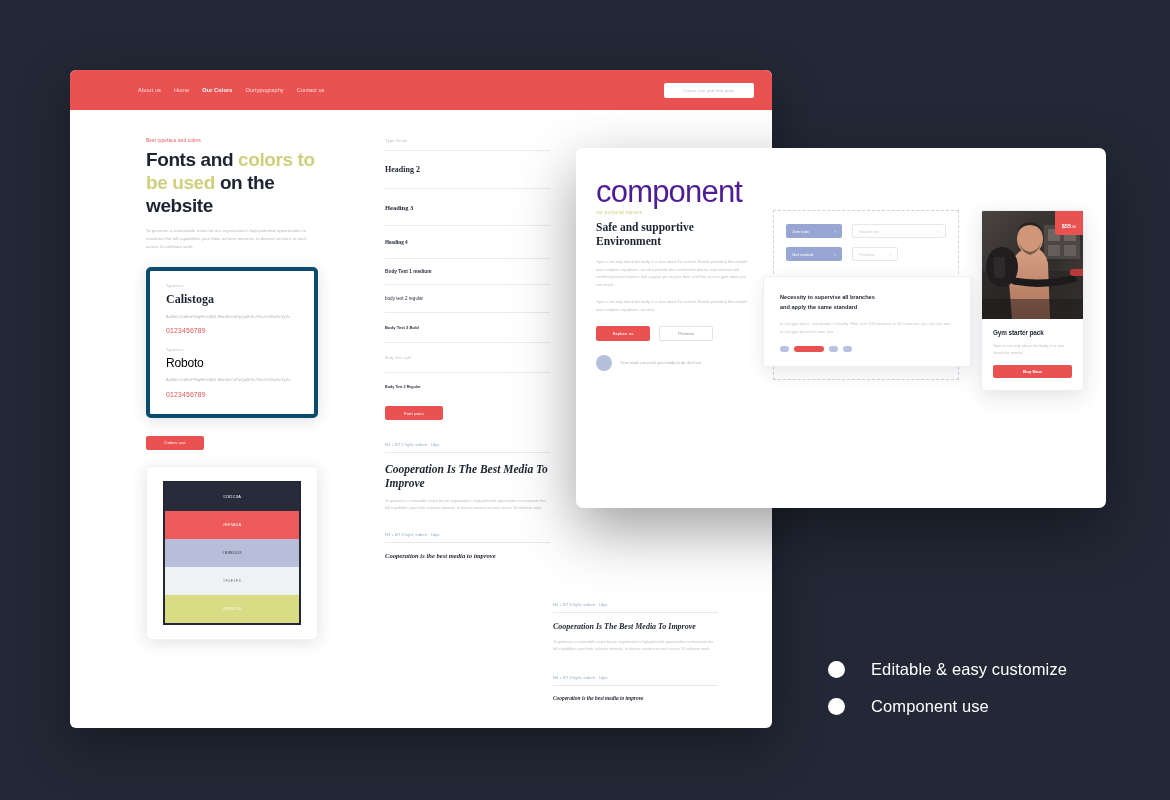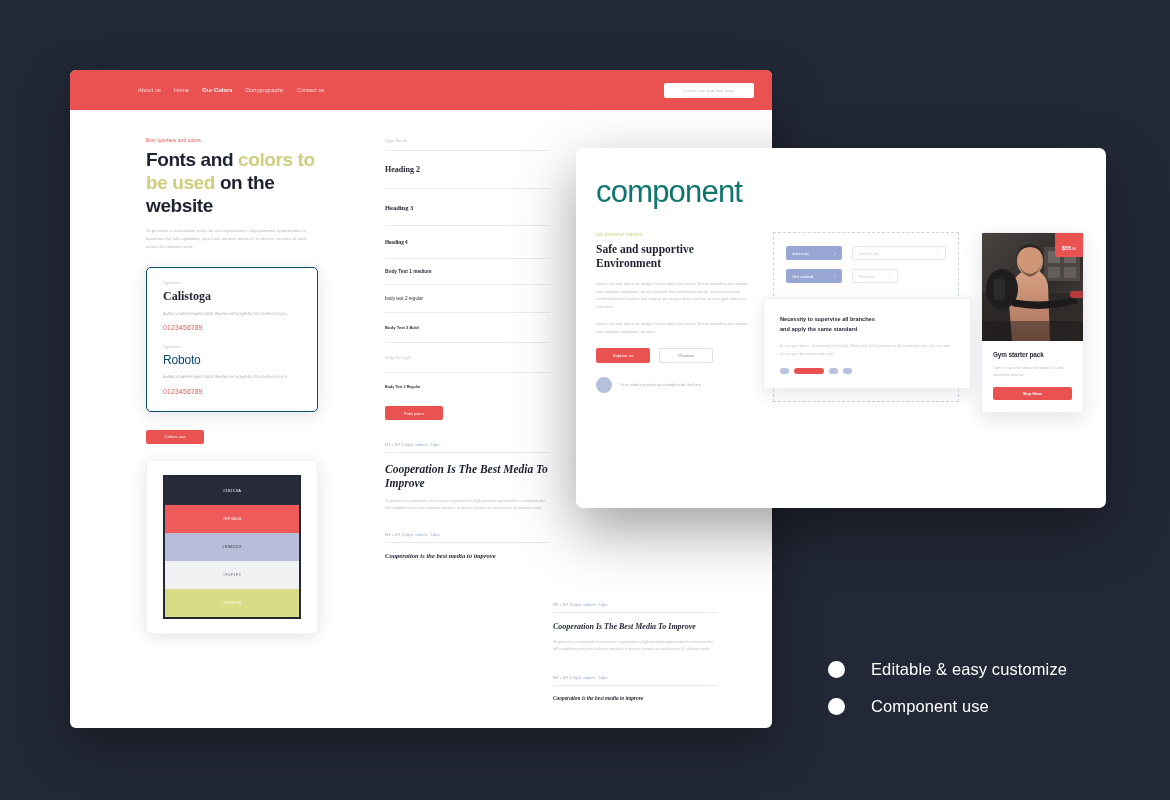--- a/index.html
+++ b/index.html
@@ -60,29 +60,29 @@
   .hero-title .hl { color: #cfcf7f; }
   .hero-sub {
     margin-top: 10px; font-size: 4.3px; line-height: 1.85;
     color: #b4b8c2;
   }
 
   
   .card {
     margin-top: 16px; background: #fff; border-radius: 5px;
     box-shadow: 0 3px 16px rgba(30,36,54,.13);
-    border: 1px solid #0c4a6e;
+    border: 4px solid #0c4a6e;
     padding: 13px 16px 16px;
   }
   .tf-label { font-size: 3.8px; color: #b7bbc5; letter-spacing: .3px; margin-bottom: 4px; }
   .tf-name-serif {
     font-family: "Liberation Serif", serif; font-weight: bold;
     font-size: 12px; color: #1d2330; margin-bottom: 6px;
   }
-  .tf-name-sans { font-size: 12px; color: #0c4a6e; margin-bottom: 6px; letter-spacing: -.2px; }
+  .tf-name-sans { font-size: 12px; color: #000000; margin-bottom: 6px; letter-spacing: -.2px; }
   .tf-alpha { font-size: 4.1px; line-height: 1.75; color: #b0b4bf; word-break: break-all; }
   .tf-digits { font-size: 6.8px; color: #ea5252; margin-top: 7px; letter-spacing: .2px; }
   .tf-block + .tf-block { margin-top: 14px; }
 
   .pill-btn {
     margin-top: 18px; width: 58px; height: 14px; background: #ea5252;
     border-radius: 2px; display: flex; align-items: center; justify-content: center;
     cursor: pointer;
   }
   .pill-btn span { color: #fff; font-size: 4.2px; letter-spacing: .15px; }
@@ -119,21 +119,21 @@
 
   
   .component-card {
     position: absolute; left: 576px; top: 148px;
     width: 530px; height: 360px; background: #fff;
     border-radius: 7px;
     box-shadow: 0 22px 60px rgba(0,0,0,.38);
     padding: 26px 22px 0 20px;
   }
   .component-title {
-    font-size: 31px; color: #0f766e; letter-spacing: -.8px; margin-bottom: 22px;
+    font-size: 31px; color: #4c1d95; letter-spacing: -.8px; 
   }
   .comp-body { display: flex; gap: 22px; }
   .comp-col-1 { width: 155px; flex: none; }
   .comp-col-2 { flex: 1; position: relative; }
   .comp-col-3 { width: 103px; flex: none; }
 
   .comp-eyebrow { font-size: 4.6px; color: #cfcf7f; letter-spacing: .2px; margin-bottom: 5px; }
   .comp-heading {
     font-family: "Liberation Serif", serif; font-weight: bold;
     font-size: 11.5px; line-height: 1.25; color: #1d2330;

